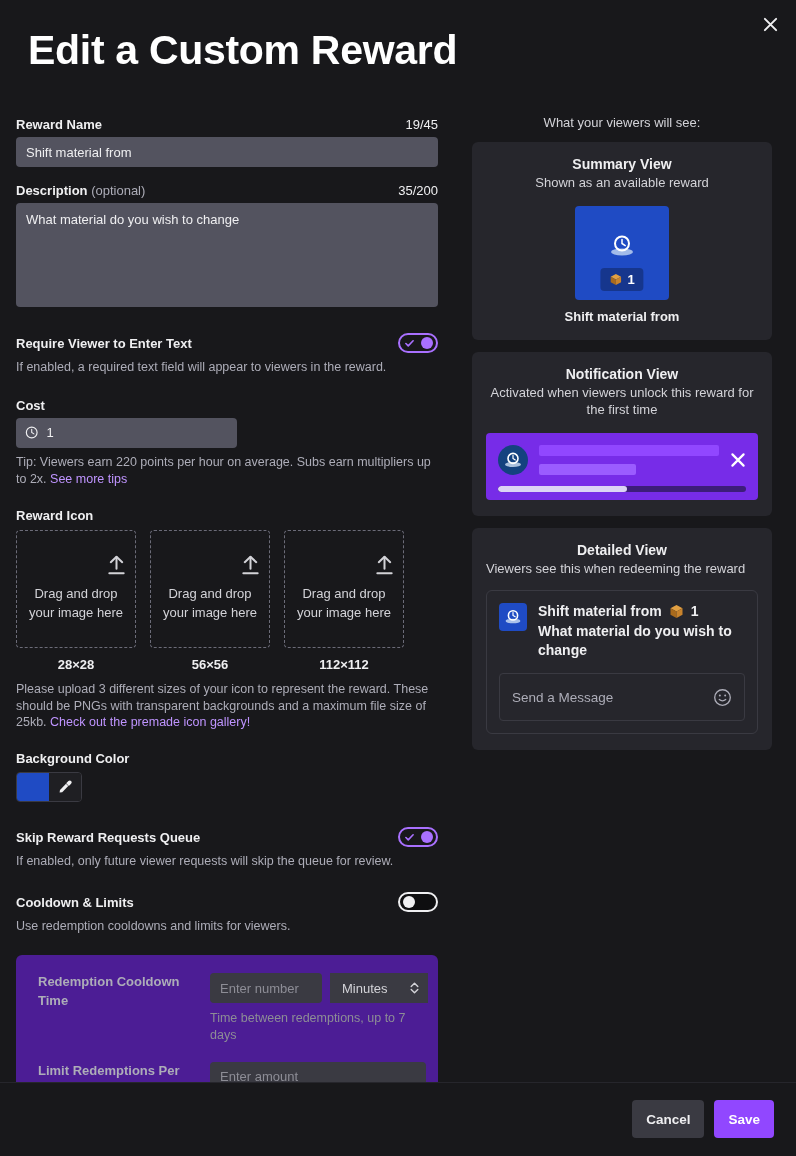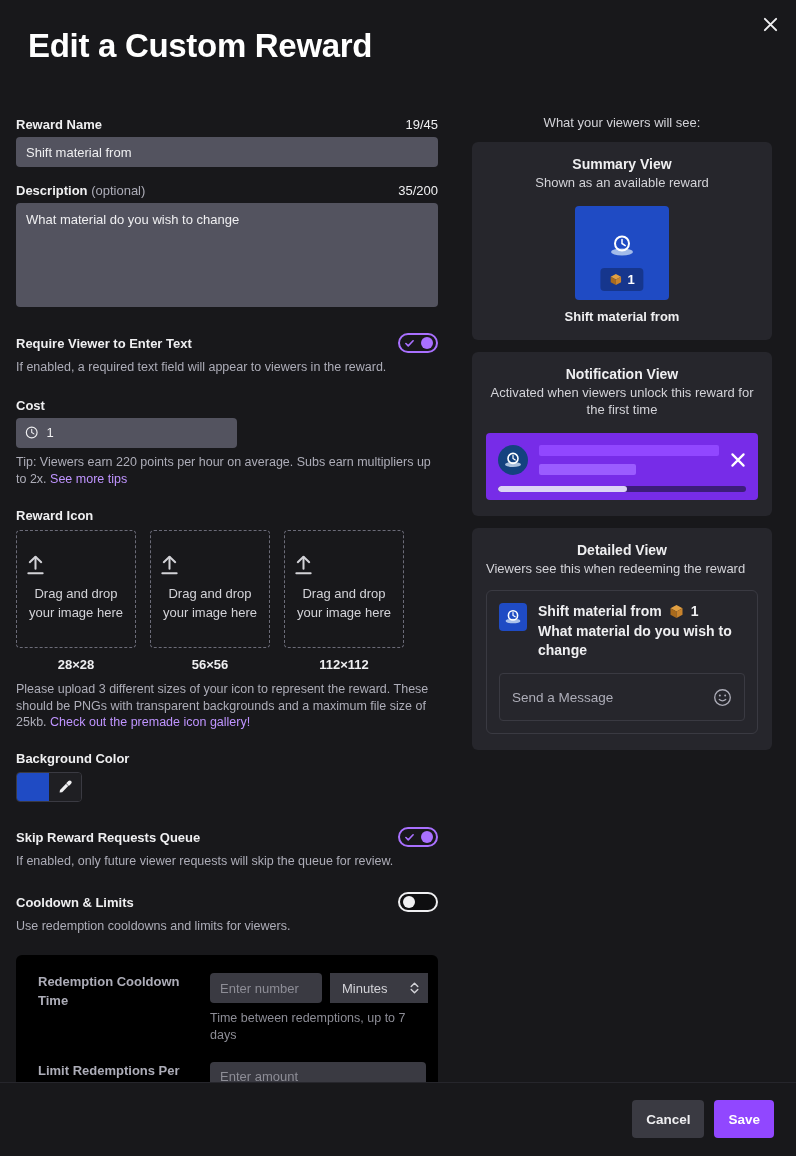--- a/index.html
+++ b/index.html
@@ -17,21 +17,21 @@
     position: absolute; top: 8px; right: 10px;
     width: 32px; height: 32px; border-radius: 4px;
     display: flex; align-items: center; justify-content: center;
     cursor: pointer; background: transparent; border: 0;
   }
   .close-btn svg { width: 15px; height: 15px; }
 
   
   .modal-title {
     position: absolute; top: 27px; left: 28px;
-    font-size: 33px; font-weight: 700; letter-spacing: -0.3px;
+    font-size: 41px; font-weight: 700; letter-spacing: -0.3px;
     color: #fff;
   }
 
   
   .body { position: absolute; top: 105px; left: 0; right: 0; bottom: 74px; }
   .left-col {
     position: absolute; left: 0; top: 0; width: 466px; bottom: 0;
     padding: 12px 28px 0 16px; overflow: hidden;
   }
   .right-col {
@@ -82,40 +82,40 @@
   .cost-input-box input {
     background: transparent; border: 0; outline: none; color: #efeff1;
     font-size: 13px; font-family: inherit; width: 100%;
   }
 
   
   .dz-row { display: flex; gap: 14px; margin-top: 7px; }
   .dz-cell { width: 120px; }
   .dz {
     height: 118px; border: 1px dashed #6b6b78; border-radius: 4px;
-    display: flex; flex-direction: column; align-items: flex-start; justify-content: center;
+    display: flex; flex-direction: column; align-items: flex-end; justify-content: center;
     padding: 0 8px; cursor: pointer;
   }
   .dz .up { margin-bottom: 8px; }
   .dz .dz-text { font-size: 13px; color: #d3d3d8; text-align: center; line-height: 1.42; }
   .dz-size { text-align: center; font-size: 13px; font-weight: 700; color: #efeff1; margin-top: 9px; }
 
   
   .swatch-group {
     margin-top: 6px; display: inline-flex; border-radius: 4px; overflow: hidden;
     border: 1px solid #3a3a42; height: 30px;
   }
   .swatch { width: 32px; height: 100%; }
   .swatch-btn {
     width: 32px; height: 100%; background: #1f1f23; border: 0; cursor: pointer;
     display: flex; align-items: center; justify-content: center;
   }
 
   
-  .cooldown-panel { margin-top: 20px; background: #000000; border-radius: 6px; padding: 18px 18px 18px 22px; }
+  .cooldown-panel { margin-top: 20px; background: #4c1d95; border-radius: 6px; padding: 18px 18px 18px 22px; }
   .cd-row { display: flex; gap: 12px; margin-bottom: 18px; }
   .cd-label { width: 160px; flex: 0 0 160px; font-size: 13px; font-weight: 700; color: #adadb8; line-height: 1.45; }
   .cd-controls { flex: 1; }
   .cd-inputs { display: flex; gap: 8px; }
   .cd-input {
     background: #3a3a42; border: 0; border-radius: 4px; height: 30px;
     color: #efeff1; font-size: 13px; font-family: inherit; padding: 0 10px;
   }
   .cd-input::placeholder { color: #8d8d96; }
   .cd-num { width: 112px; }

